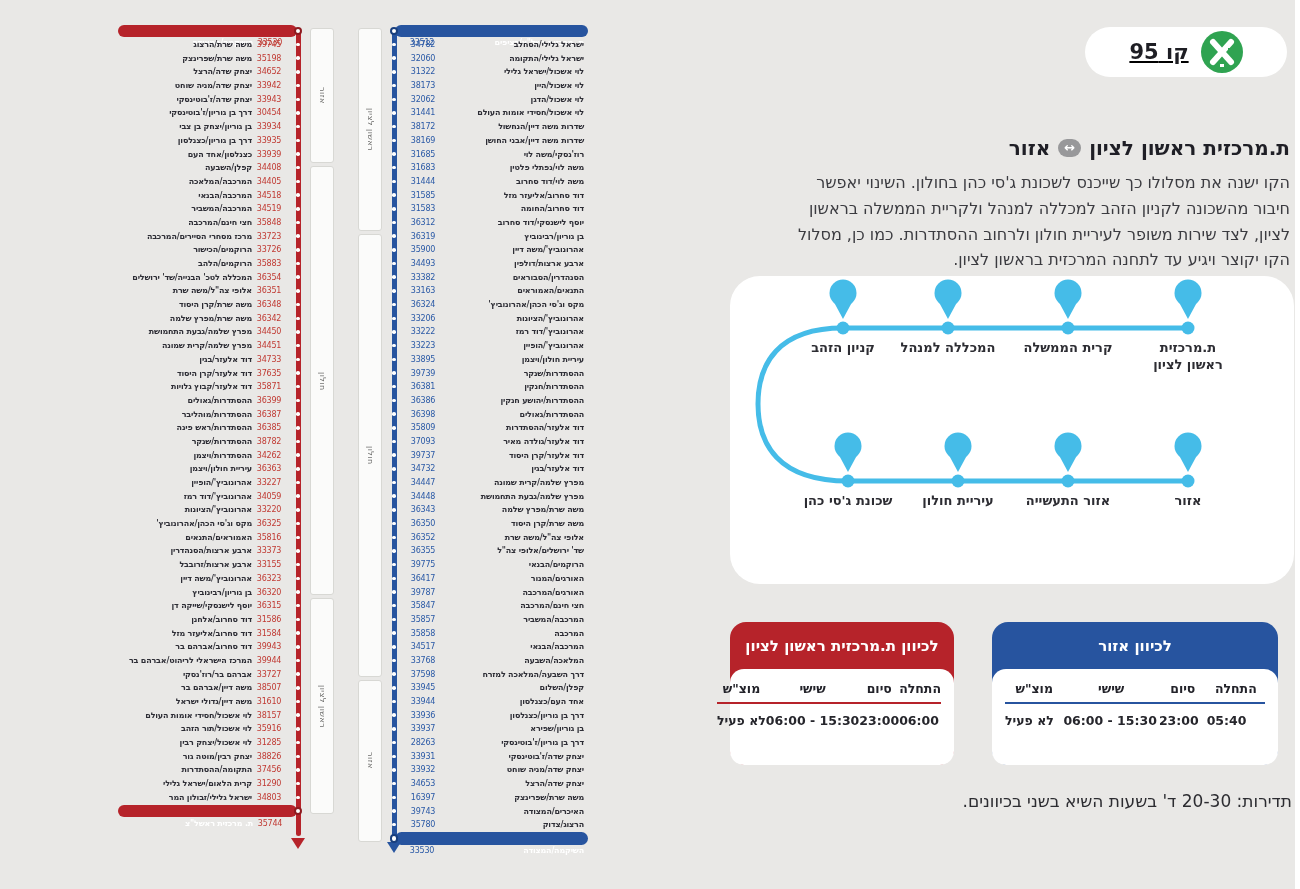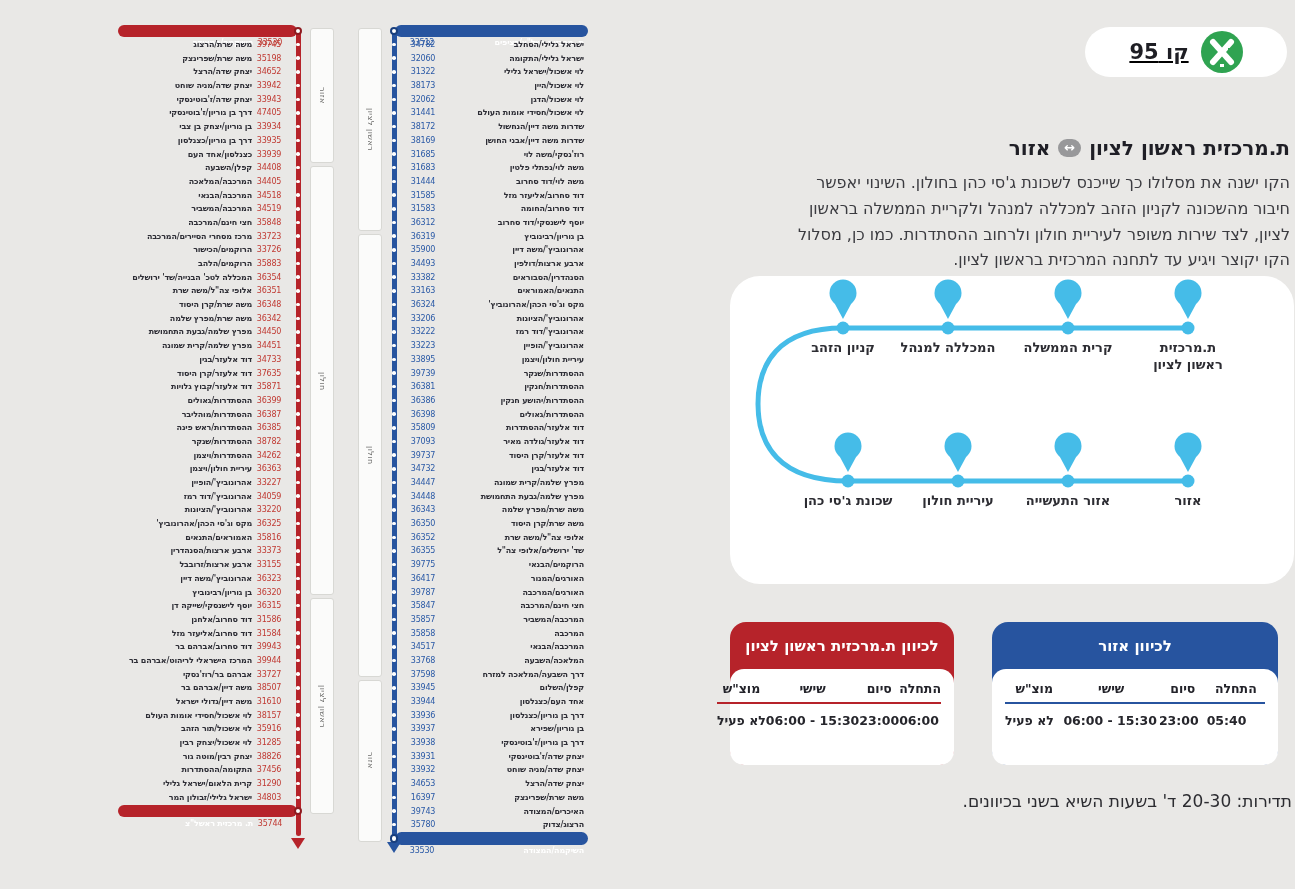--- a/index.html
+++ b/index.html
@@ -120,21 +120,21 @@
         <span class="stop-name">יצחק שדה/ז'בוטינסקי</span>
         <span class="stop-code">33943</span>
       </div>
       <span class="dot-cell">
         <span class="dot"></span>
       </span>
     </div>
     <div class="stop-row">
       <div class="row-main">
         <span class="stop-name">דרך בן גוריון/ז'בוטינסקי</span>
-        <span class="stop-code">47405</span>
+        <span class="stop-code">30454</span>
       </div>
       <span class="dot-cell">
         <span class="dot"></span>
       </span>
     </div>
     <div class="stop-row">
       <div class="row-main">
         <span class="stop-name">בן גוריון/יצחק בן צבי</span>
         <span class="stop-code">33934</span>
       </div>
@@ -1085,21 +1085,21 @@
       <div class="row-main">
         <span class="stop-code">33937</span>
         <span class="stop-name">בן גוריון/שפירא</span>
       </div>
     </div>
     <div class="stop-row">
       <span class="dot-cell">
         <span class="dot"></span>
       </span>
       <div class="row-main">
-        <span class="stop-code">33938</span>
+        <span class="stop-code">28263</span>
         <span class="stop-name">דרך בן גוריון/ז'בוטינסקי</span>
       </div>
     </div>
     <div class="stop-row">
       <span class="dot-cell">
         <span class="dot"></span>
       </span>
       <div class="row-main">
         <span class="stop-code">33931</span>
         <span class="stop-name">יצחק שדה/ז'בוטינסקי</span>

